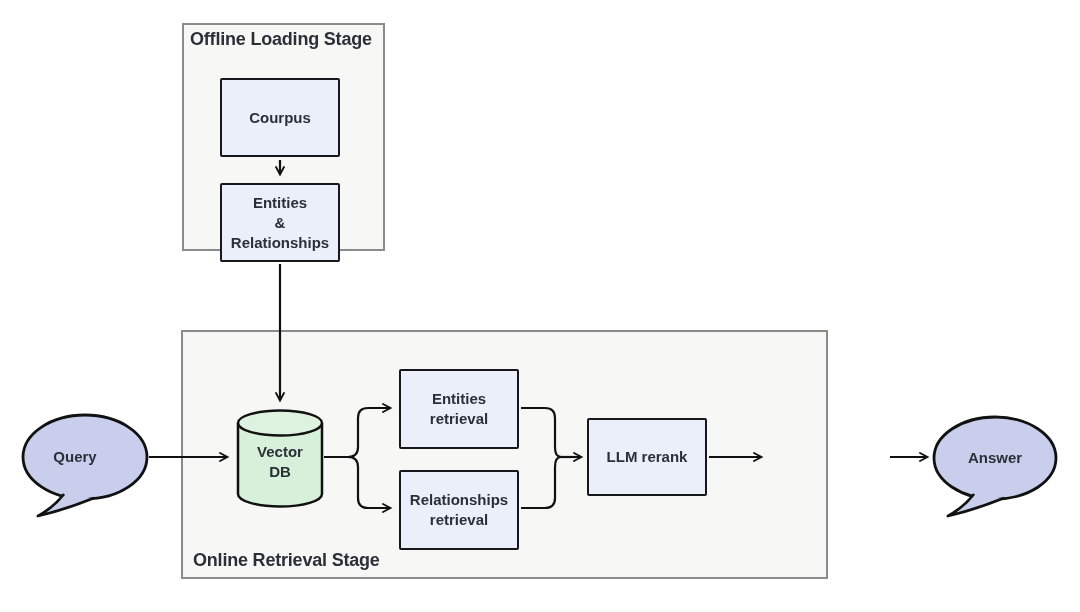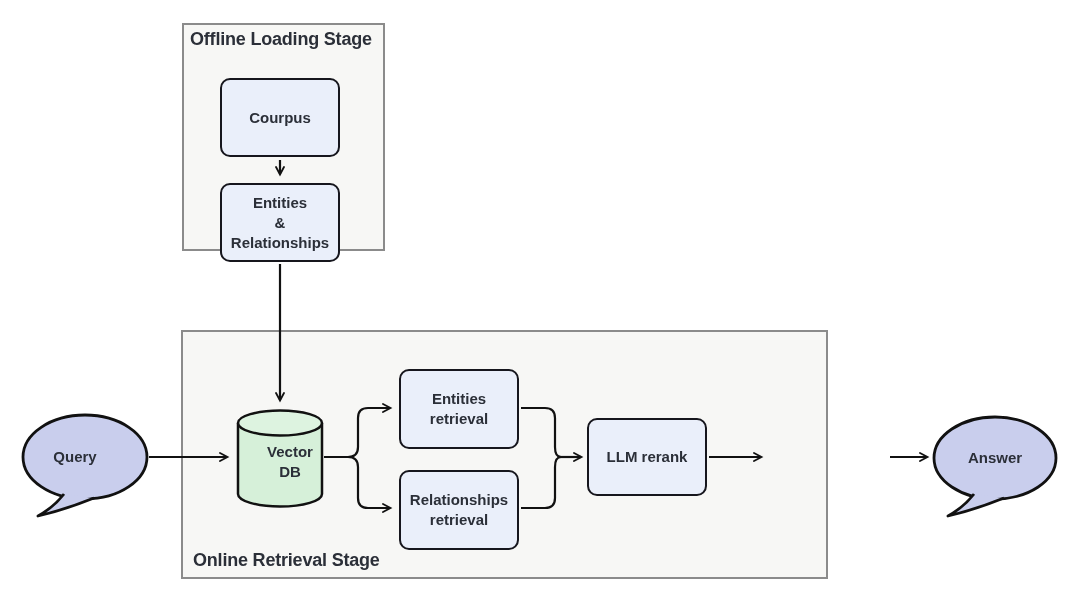--- a/index.html
+++ b/index.html
@@ -22,21 +22,21 @@
     font-size: 18px;
     font-weight: 700;
     color: #2b2f38;
     white-space: nowrap;
     letter-spacing: -0.2px;
   }
   .node {
     position: absolute;
     background: #eaeffa;
     border: 2.5px solid #16161d;
-    border-radius: 10px;
+    border-radius: 2px;
     box-sizing: border-box;
     display: flex;
     flex-direction: column;
     align-items: center;
     justify-content: center;
     font-size: 15px;
     font-weight: 700;
     color: #2b2f38;
     line-height: 20px;
     text-align: center;
@@ -127,21 +127,21 @@
       <ellipse cx="85" cy="457" rx="62" ry="42" fill="#c9ceed" stroke="#111111" stroke-width="2.8"></ellipse>
       <path d="M 64 494 Q 54 507 38 516 Q 64 510 94 498" fill="#c9ceed" stroke="#111111" stroke-width="2.8" stroke-linejoin="round"></path>
     </g>
 
     <g>
       <ellipse cx="995" cy="458" rx="61" ry="41" fill="#c9ceed" stroke="#111111" stroke-width="2.8"></ellipse>
       <path d="M 974 494 Q 964 507 948 516 Q 974 510 1004 498" fill="#c9ceed" stroke="#111111" stroke-width="2.8" stroke-linejoin="round"></path>
     </g>
   </svg>
 
-  <div class="shape-label" style="left:242px; top:433px; width:96px; height:58px;">
+  <div class="shape-label" style="left:232px; top:433px; width:96px; height:58px;">
     <span>Vector</span>
     <span>DB</span>
   </div>
 
   <div class="shape-label" style="left:23px; top:437px; width:104px; height:40px;">
     <span>Query</span>
   </div>
 
   <div class="shape-label" style="left:934px; top:438px; width:122px; height:40px;">
     <span>Answer</span>

